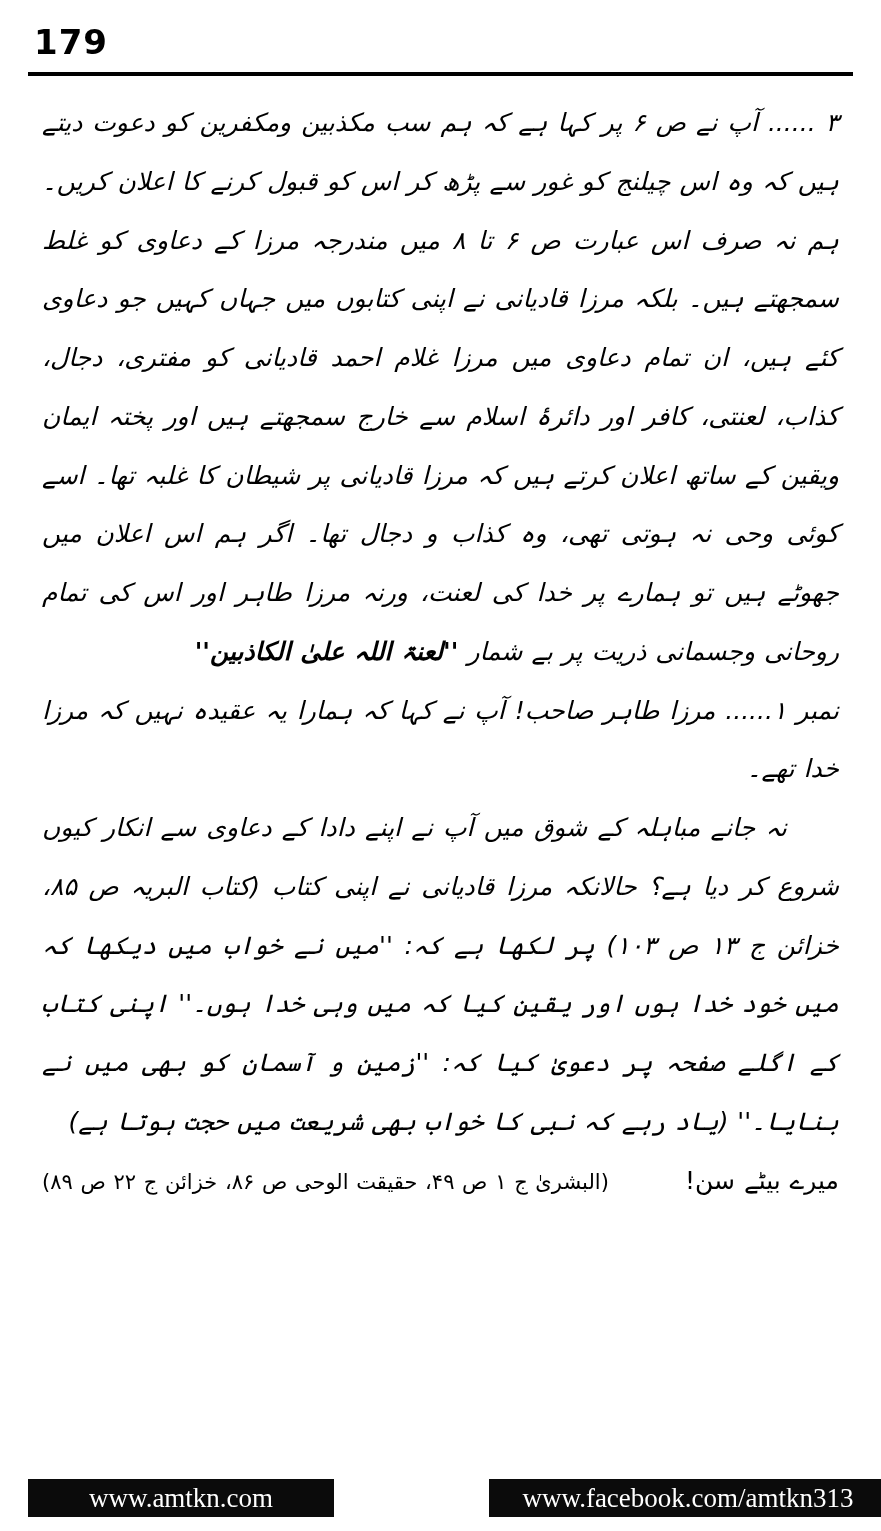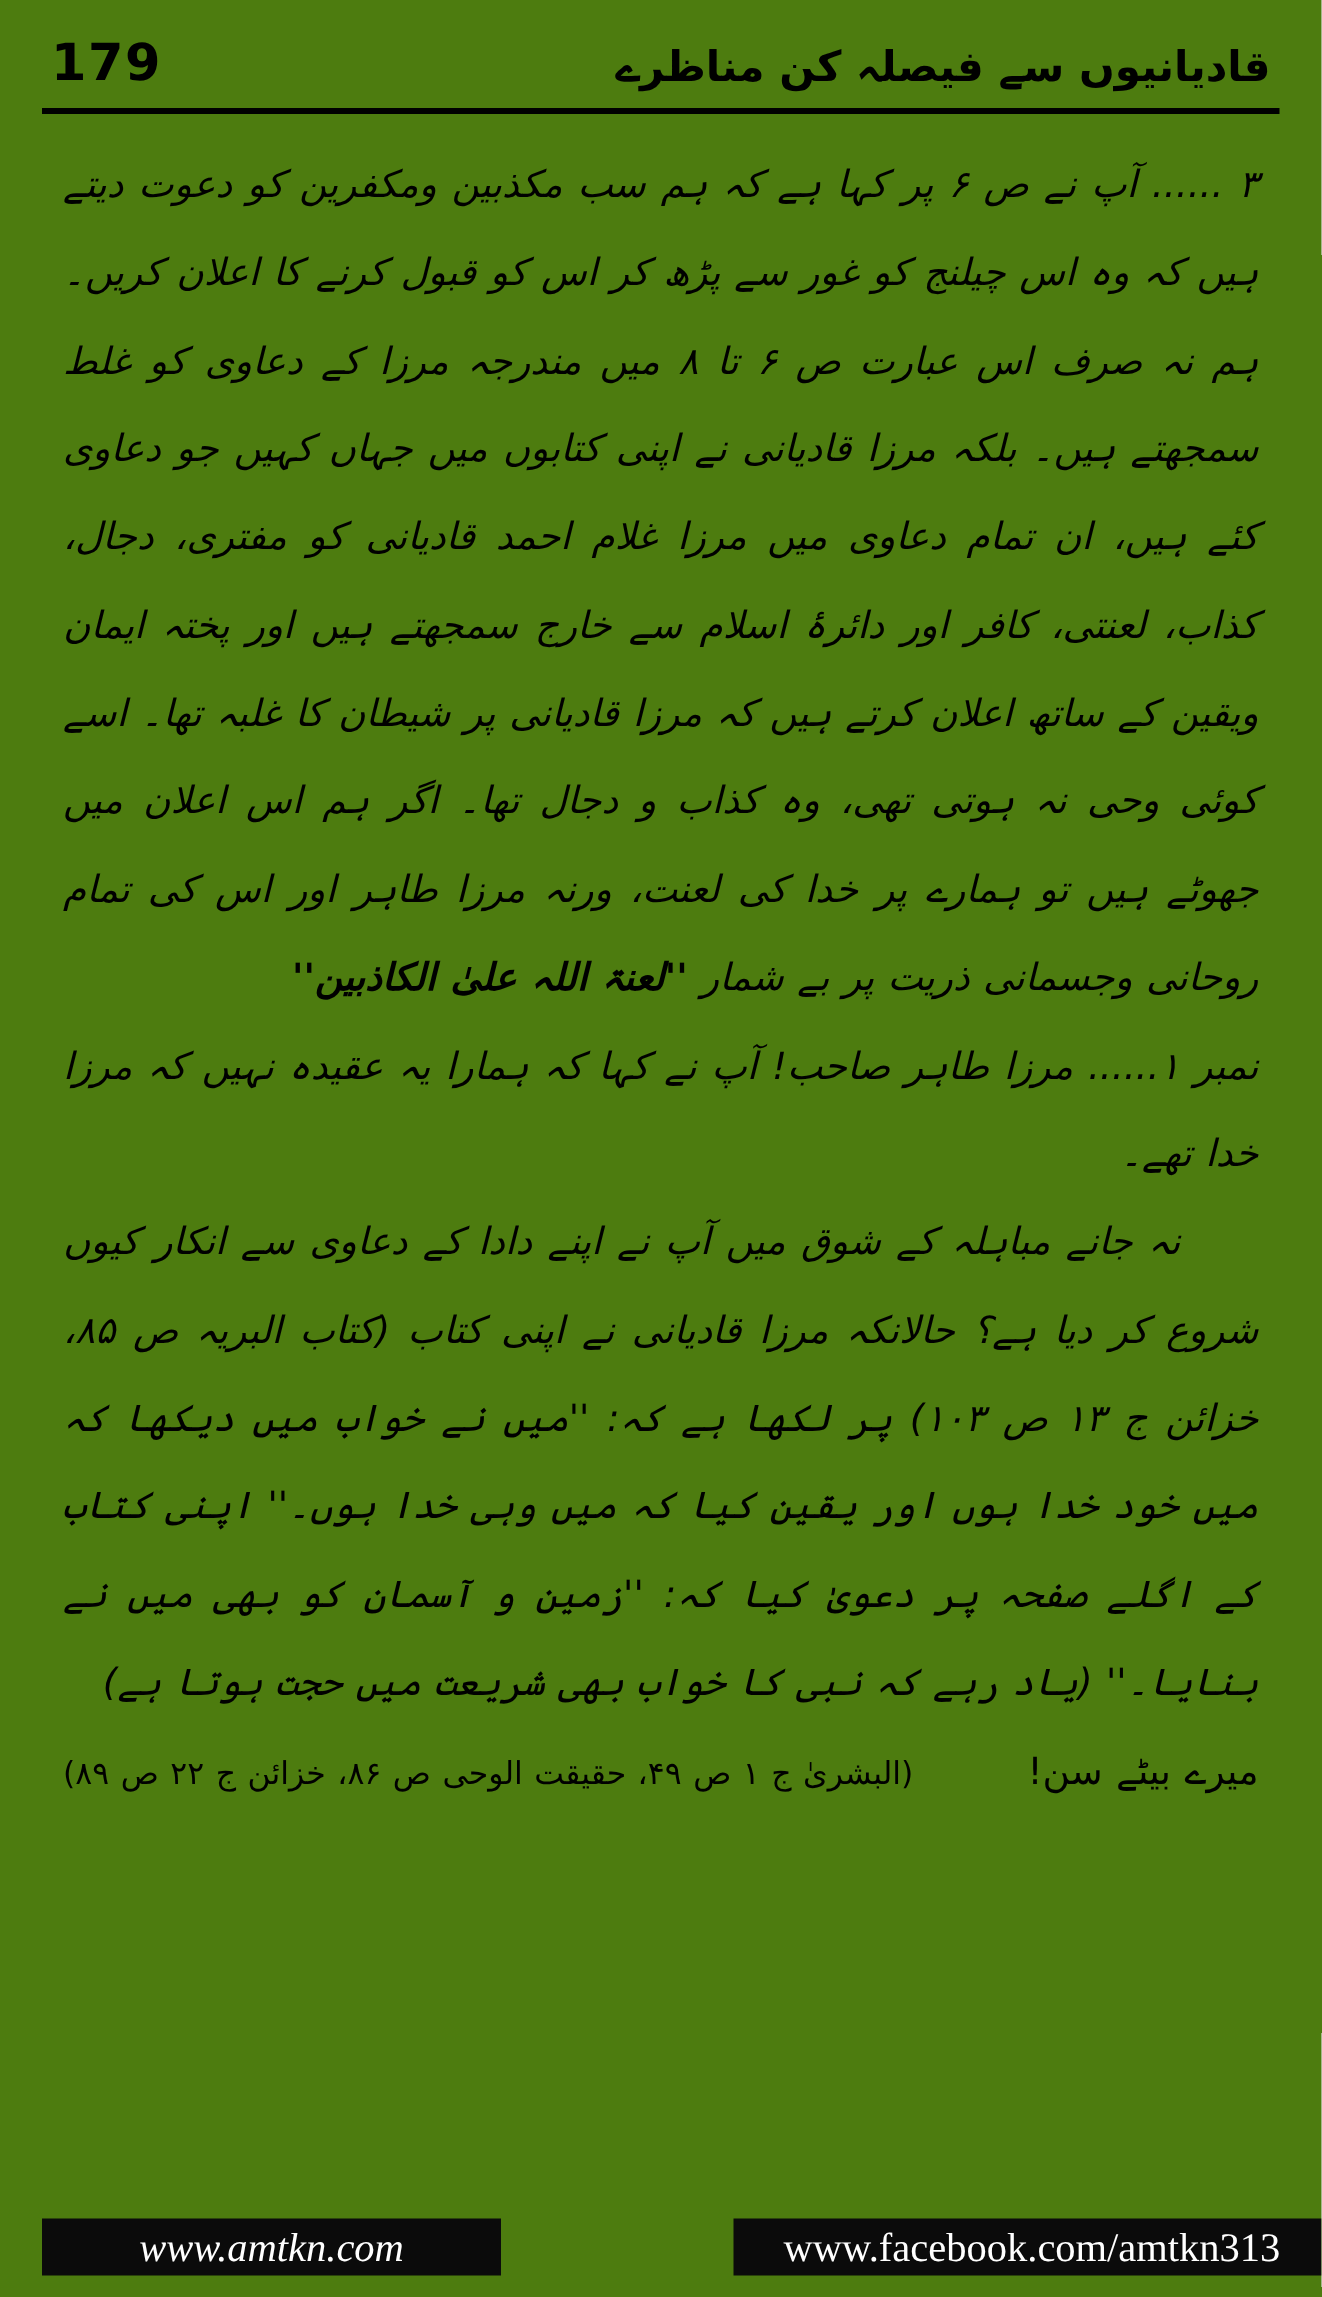--- a/index.html
+++ b/index.html
@@ -5,21 +5,21 @@
   html, body {
     margin: 0;
     padding: 0;
     background: #e9e9e9;
   }
   .page {
     position: relative;
     width: 881px;
     height: 1531px;
     margin: 0 auto;
-    background: #4d7c0f;
+    background: #ffffff;
     color: #000;
     overflow: hidden;
     font-family: "DejaVu Sans", sans-serif;
   }
   .header {
     display: flex;
     flex-direction: row;
     justify-content: space-between;
     align-items: flex-end;
     padding: 22px 34px 10px 34px;
@@ -78,36 +78,34 @@
     color: #ffffff;
     font-family: "Liberation Serif", serif;
     font-size: 27px;
     line-height: 38px;
     text-align: center;
     box-sizing: border-box;
   }
   .footer-bar.left {
     left: 28px;
     width: 306px;
-    font-style: italic;
   }
   .footer-bar.right {
     left: 478px;
     width: 398px;
     margin-left: 11px;
   }
 </style>
 </head>
 <body>
 
 <div class="page">
 
   <div class="header">
     <div class="page-number">179</div>
-    <div class="header-title">قادیانیوں سے فیصلہ کن مناظرے</div>
   </div>
 
   <div class="rule"></div>
 
   <div class="content">
 
     <p class="para"><span>۳ ......      آپ نے ص ۶ پر کہا ہے کہ ہم سب مکذبین ومکفرین کو دعوت دیتے ہیں کہ وہ اس چیلنج کو غور سے پڑھ کر اس کو قبول کرنے کا اعلان کریں۔ ہم نہ صرف اس عبارت ص ۶ تا ۸ میں مندرجہ مرزا کے دعاوی کو غلط سمجھتے ہیں۔ بلکہ مرزا قادیانی نے اپنی کتابوں میں جہاں کہیں جو دعاوی کئے ہیں، ان تمام دعاوی میں مرزا غلام احمد قادیانی کو مفتری، دجال، کذاب، لعنتی، کافر اور دائرۂ اسلام سے خارج سمجھتے ہیں اور پختہ ایمان ویقین کے ساتھ اعلان کرتے ہیں کہ مرزا قادیانی پر شیطان کا غلبہ تھا۔ اسے کوئی وحی نہ ہوتی تھی، وہ کذاب و دجال تھا۔ اگر ہم اس اعلان میں جھوٹے ہیں تو ہمارے پر خدا کی لعنت، ورنہ مرزا طاہر اور اس کی تمام روحانی وجسمانی ذریت پر بے شمار </span><b>''لعنۃ اللہ علیٰ الکاذبین''</b></p>
 
 
     <p class="para">نمبر ۱......      مرزا طاہر صاحب! آپ نے کہا کہ ہمارا یہ عقیدہ نہیں کہ مرزا خدا تھے۔</p>

